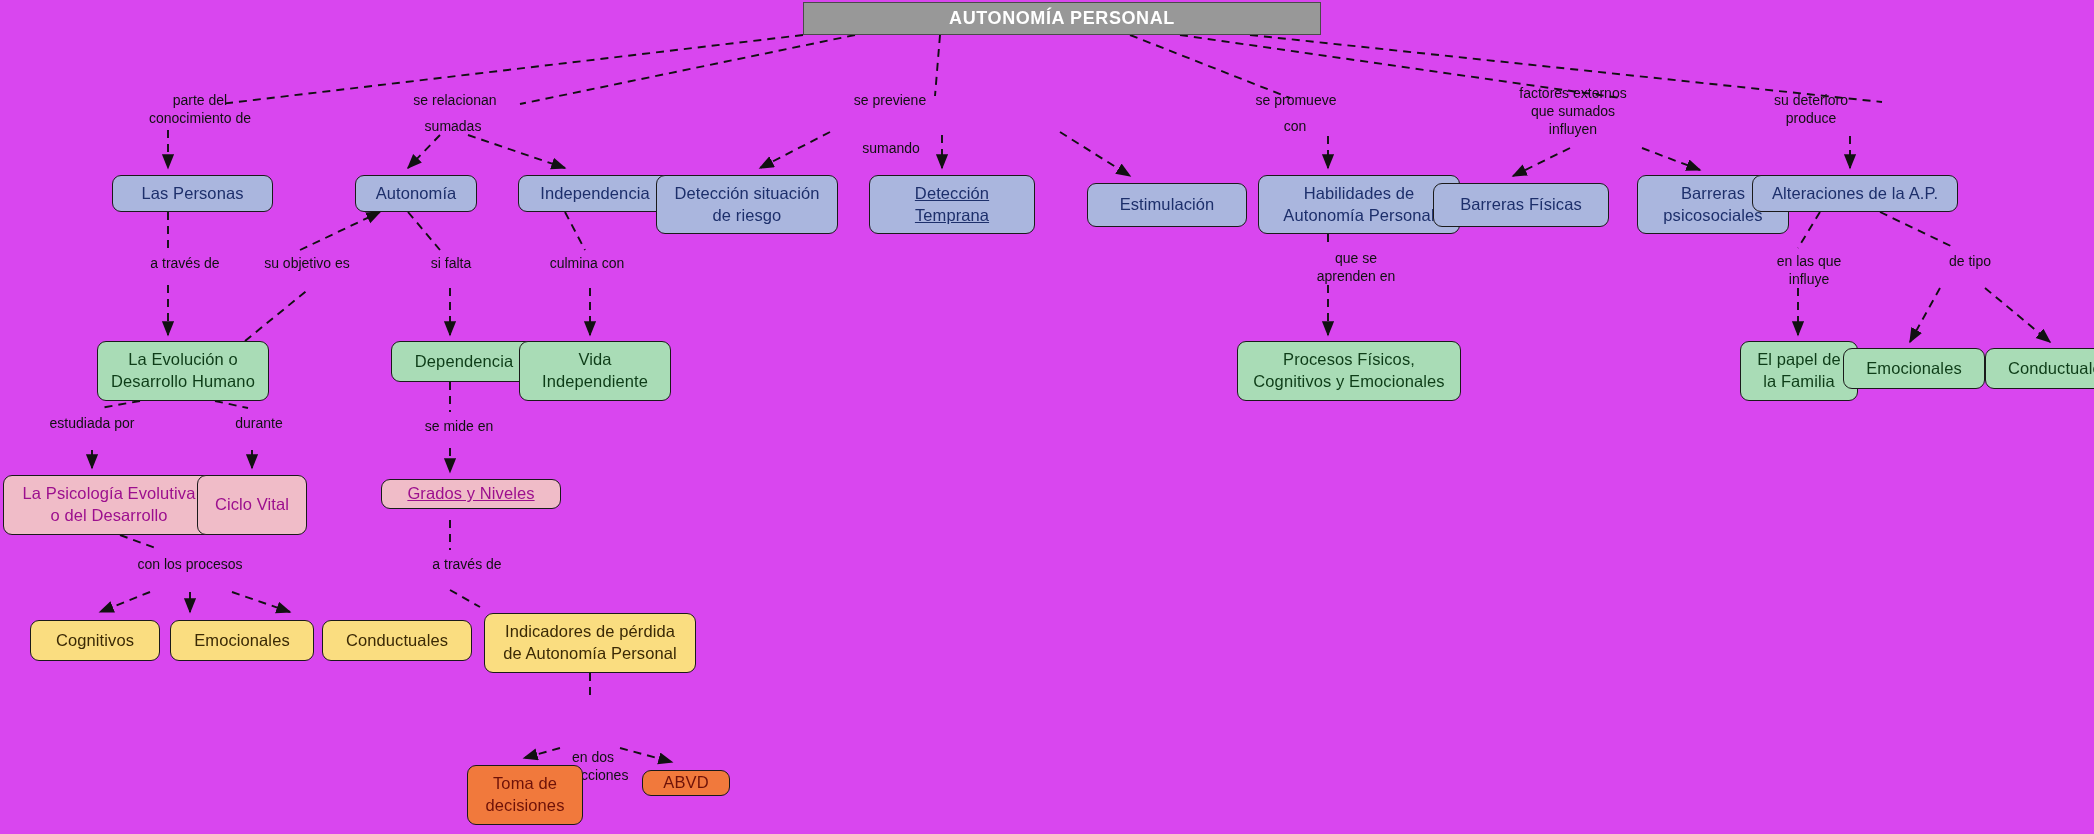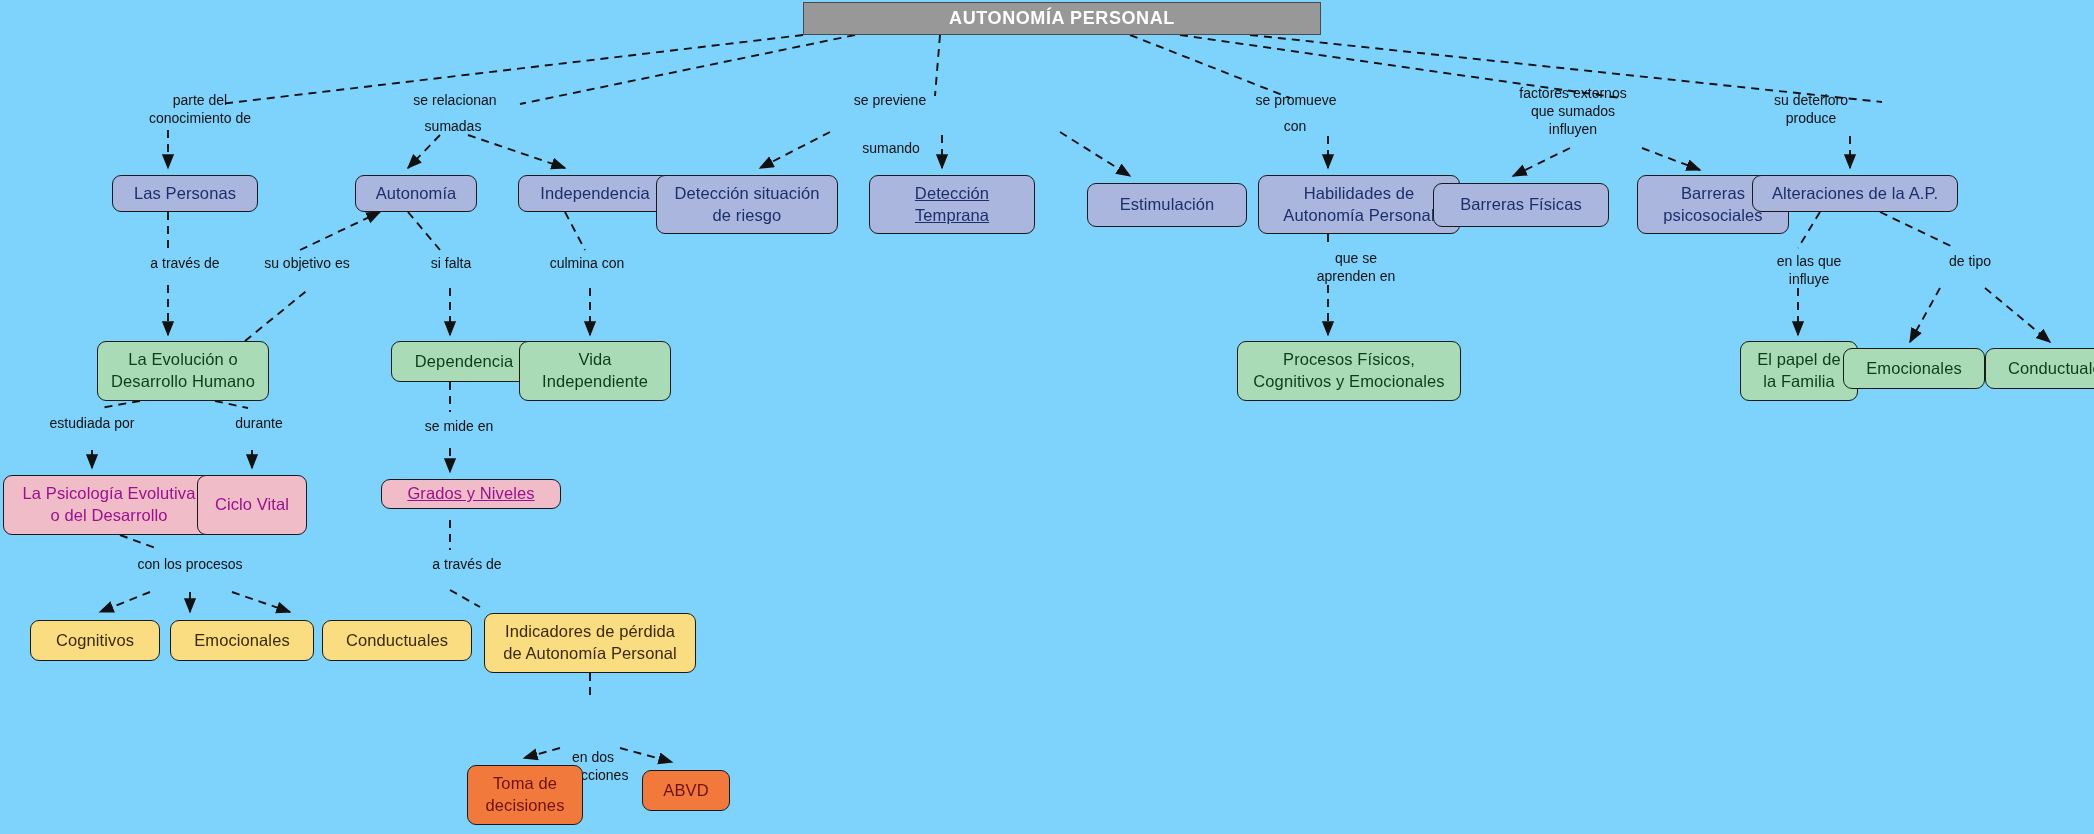--- a/index.html
+++ b/index.html
@@ -7,21 +7,21 @@
     padding: 0;
     background: #ffffff;
   }
   body {
     font-family: "Liberation Sans", sans-serif;
   }
   #canvas {
     position: relative;
     width: 2094px;
     height: 834px;
-    background: #7dd3fc;
+    background: #d946ef;
     overflow: hidden;
   }
   #edges {
     position: absolute;
     left: 0; top: 0;
     width: 2094px;
     height: 834px;
     pointer-events: none;
   }
   
@@ -132,21 +132,21 @@
       <path d="M 450,520 L 450,550"></path>
       <path d="M 450,590 L 480,607"></path>
       <path d="M 590,673 L 590,700"></path>
       <path d="M 560,748 L 524,758" marker-end="url(#ah)"></path>
       <path d="M 620,748 L 672,762" marker-end="url(#ah)"></path>
     </g>
   </svg>
 
   <div id="nodes">
       <div class="node title" style="left: 803px; top: 2px; width: 518px; height: 33px;">AUTONOMÍA PERSONAL</div>
-      <div class="node blue" style="left: 112px; top: 175px; width: 146px; height: 37px;">Las Personas</div>
+      <div class="node blue" style="left: 112px; top: 175px; width: 161px; height: 37px;">Las Personas</div>
       <div class="node blue" style="left: 355px; top: 175px; width: 122px; height: 37px;">Autonomía</div>
       <div class="node blue" style="left: 518px; top: 175px; width: 154px; height: 37px;">Independencia</div>
       <div class="node blue" style="left: 656px; top: 175px; width: 182px; height: 59px;">Detección situación
 de riesgo</div>
       <div class="node blue" style="left: 869px; top: 175px; width: 166px; height: 59px; text-decoration: underline;">Detección
 Temprana</div>
       <div class="node blue" style="left: 1087px; top: 183px; width: 160px; height: 44px;">Estimulación</div>
       <div class="node blue" style="left: 1258px; top: 175px; width: 202px; height: 59px;">Habilidades de
 Autonomía Personal</div>
       <div class="node blue" style="left: 1433px; top: 183px; width: 176px; height: 44px;">Barreras Físicas</div>
@@ -168,21 +168,21 @@
 o del Desarrollo</div>
       <div class="node pink" style="left: 197px; top: 475px; width: 110px; height: 60px;">Ciclo Vital</div>
       <div class="node pink" style="left: 381px; top: 479px; width: 180px; height: 30px; text-decoration: underline;">Grados y Niveles</div>
       <div class="node yellow" style="left: 30px; top: 620px; width: 130px; height: 41px;">Cognitivos</div>
       <div class="node yellow" style="left: 170px; top: 620px; width: 144px; height: 41px;">Emocionales</div>
       <div class="node yellow" style="left: 322px; top: 620px; width: 150px; height: 41px;">Conductuales</div>
       <div class="node yellow" style="left: 484px; top: 613px; width: 212px; height: 60px;">Indicadores de pérdida
 de Autonomía Personal</div>
       <div class="node orange" style="left: 467px; top: 765px; width: 116px; height: 60px;">Toma de
 decisiones</div>
-      <div class="node orange" style="left: 642px; top: 770px; width: 88px; height: 41px;">ABVD</div>
+      <div class="node orange" style="left: 642px; top: 770px; width: 88px; height: 26px;">ABVD</div>
     </div>
 
   <div id="labels">
       <div class="lbl" style="left: 120px; top: 92px; width: 160px;">parte del
 conocimiento de</div>
       <div class="lbl" style="left: 385px; top: 92px; width: 140px;">se relacionan</div>
       <div class="lbl" style="left: 398px; top: 118px; width: 110px;">sumadas</div>
       <div class="lbl" style="left: 830px; top: 92px; width: 120px;">se previene</div>
       <div class="lbl" style="left: 836px; top: 116px; width: 110px; margin-top: 24px;">sumando</div>
       <div class="lbl" style="left: 1229px; top: 92px; width: 134px;">se promueve</div>

